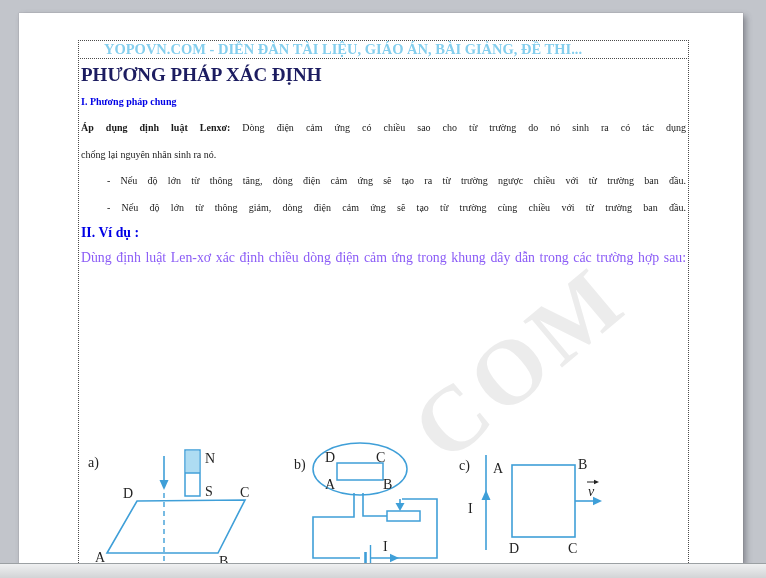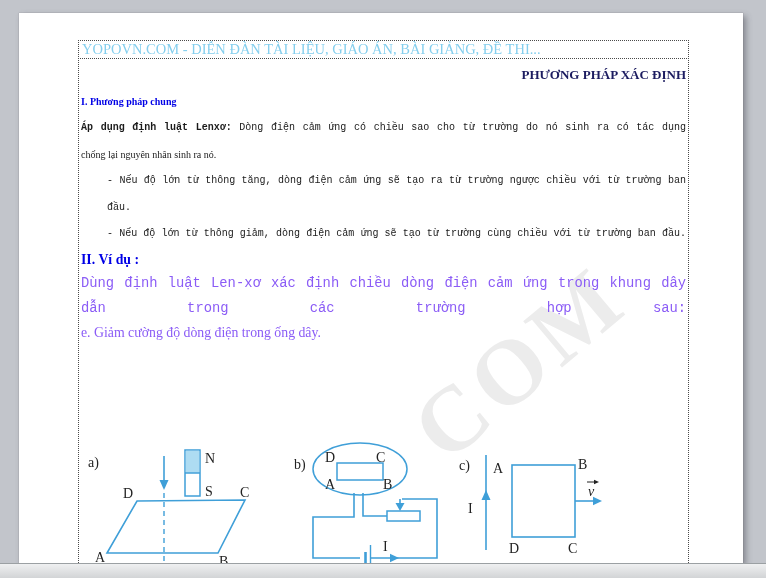--- a/index.html
+++ b/index.html
@@ -15,39 +15,39 @@
     background:#ffffff;
     box-shadow:3px 3px 6px rgba(60,63,70,.45), 0 0 1px rgba(0,0,0,.3);
   }
   .header-box {
     position:absolute; left:59px; top:27px; width:611px; height:19px;
     border:1px dotted #4a4a4a;
     padding:0 3px;
     overflow:hidden;
   }
   .header-box .hdr-text {
-    font-weight:normal; font-size:14.5px; line-height:17px;
-    color:#85cfee; white-space:nowrap;
+    font-weight:bold; font-size:14.5px; line-height:17px;
+    color:#85cfee; white-space:nowrap;margin-left:22px;
   }
   .content-box {
     position:absolute; left:59px; top:45px; width:611px; height:505px;
     border-left:1px dotted #4a4a4a;
     border-right:1px dotted #4a4a4a;
     border-top:1px dotted #4a4a4a;
     padding:3px 2px 0 2px;
     overflow:hidden;
   }
   .line { line-height:26.5px; font-size:10px; color:#1a1a1a; }
   .line2 { line-height:24.5px; font-size:13.8px; color:#8b5cf6; }
   .ttl {
-    text-align:right; font-weight:bold; font-size:13px;
+    text-align:left; font-weight:bold; font-size:19px;
     color:#1c1c60; line-height:26.5px;
   }
   .h-sec { font-weight:bold; color:#0000e6; }
-  .jl { text-align:justify; text-align-last:justify;font-family:Liberation Mono, monospace; }
+  .jl { text-align:justify; text-align-last:justify; }
   .indent { padding-left:26px; }
   b.lead { font-weight:bold; }
   .watermark {
     position:absolute; left:330px; top:250px; width:340px; height:200px;
     display:flex; align-items:center; justify-content:center;
     transform:rotate(-40deg);
     font-size:92px; letter-spacing:6px; color:#ececec; font-weight:bold;
     pointer-events:none; z-index:0;
   }
   .content-box .txt { position:relative; z-index:1; }
@@ -81,21 +81,20 @@
 
       <div class="line jl"><b class="lead">Áp dụng định luật Lenxơ:</b><span> Dòng điện cảm ứng có chiều sao cho từ trường do nó sinh ra có tác dụng</span></div>
       <div class="line">chống lại nguyên nhân sinh ra nó.</div>
 
       <div class="line jl indent">- Nếu độ lớn từ thông tăng, dòng điện cảm ứng sẽ tạo ra từ trường ngược chiều với từ trường ban đầu.</div>
       <div class="line jl indent">- Nếu độ lớn từ thông giảm, dòng điện cảm ứng sẽ tạo từ trường cùng chiều với từ trường ban đầu.</div>
 
       <div class="line2 h-sec">II. Ví dụ :</div>
       <div class="line2 jl">Dùng định luật Len-xơ xác định chiều dòng điện cảm ứng trong khung dây dẫn trong các trường hợp sau:</div>
 
-      <div class="line2">e. Giảm cường độ dòng điện trong ống dây.</div>
     </div>
   </div>
 
   <svg class="figs" viewBox="0 0 724 550">
 
     <g>
       <text x="69" y="454">a)</text>
 
       <line class="wire" x1="145" y1="443" x2="145" y2="469"></line>
       <polygon class="arrfill" points="145,477 140.5,467 149.5,467"></polygon>

